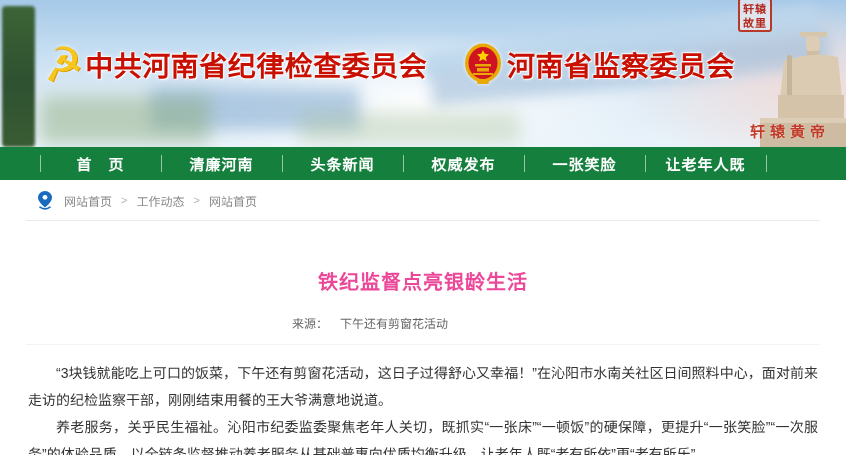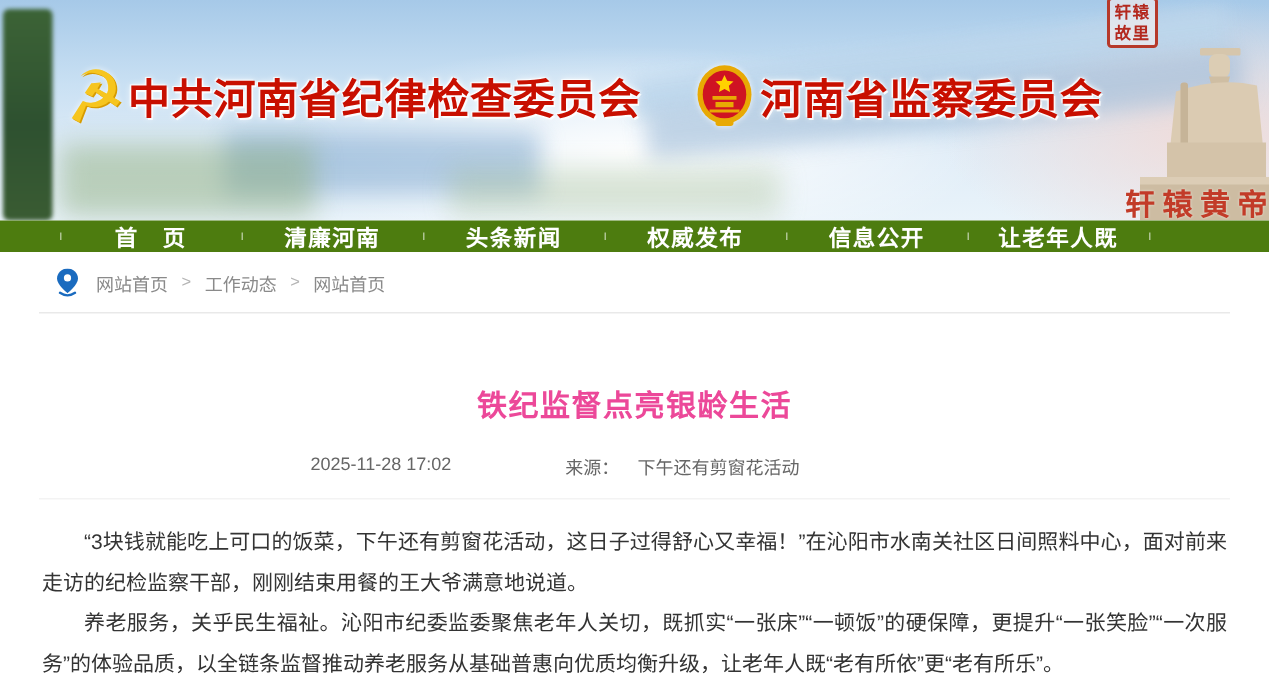--- a/index.html
+++ b/index.html
@@ -39,25 +39,25 @@
   .org-right .org-name { margin-left:5px; }
   .natl-emblem { width:38px; height:44px; flex:0 0 auto; filter: drop-shadow(0 0 2px rgba(255,255,255,.8)); }
 
   .seal { position:absolute; left:738px; top:-2px; width:34px; height:34px;
     border:2px solid #b6392a; border-radius:3px; background:rgba(255,243,238,.55);
     color:#b3281e; font-weight:bold; font-size:11px; line-height:14px;
     text-align:center; padding-top:2px; letter-spacing:1px;
     writing-mode:horizontal-tb; word-break:break-all; overflow:hidden; }
   .statue-svg { position:absolute; right:0; top:25px; width:90px; height:122px; }
   .statue-caption { position:absolute; left:750px; top:120px; width:90px;
-    font-size:20px; font-weight:bold; color:#c23b28; letter-spacing:5px; white-space:nowrap;
+    font-size:15px; font-weight:bold; color:#c23b28; letter-spacing:5px; white-space:nowrap;
     text-shadow:0 0 2px rgba(255,255,255,.6); }
 
   
-  .navbar { position:relative; width:846px; height:21px; background:#4d7c0f;
+  .navbar { position:relative; width:846px; height:33px; background:#15803d;
     display:flex; align-items:stretch; padding-left:40px; }
   .nav-item { width:121px; display:flex; align-items:center; justify-content:center;
     color:#fff; font-size:15px; font-weight:bold; letter-spacing:1px;
     position:relative; cursor:pointer; white-space:nowrap; }
   .nav-item::before, .nav-sep-end::before { content:""; position:absolute; left:0; top:8px; bottom:8px;
     width:1px; background:rgba(255,255,255,.55); }
   .nav-sep-end { position:relative; width:1px; }
 
   
   .breadcrumb-row { display:flex; align-items:center; height:40px; padding-left:38px; }
@@ -124,21 +124,21 @@
     </svg>
     <span class="org-name">河南省监察委员会</span>
   </div>
 </div>
 
 <div class="navbar">
   <div class="nav-item">首　页</div>
   <div class="nav-item">清廉河南</div>
   <div class="nav-item">头条新闻</div>
   <div class="nav-item">权威发布</div>
-  <div class="nav-item">信息公开</div>
+  <div class="nav-item">一张笑脸</div>
   <div class="nav-item">让老年人既</div>
   <span class="nav-sep-end"></span>
 </div>
 
 <div class="breadcrumb-row">
   <svg class="pin-icon" viewBox="0 0 14 19">
     <path d="M7,0 C3.1,0 0,3 0,6.7 C0,11 7,16.5 7,16.5 C7,16.5 14,11 14,6.7 C14,3 10.9,0 7,0 Z" fill="#1a6bbf"></path>
     <circle cx="7" cy="6.3" r="2.4" fill="#fff"></circle>
     <path d="M2,16.2 Q7,19.6 12,16.2" stroke="#1a6bbf" stroke-width="1.6" fill="none" stroke-linecap="round"></path>
   </svg>
@@ -149,21 +149,20 @@
     <span class="crumb-sep">&gt;</span>
     <span class="crumb">网站首页</span>
   </div>
 </div>
 
 <hr class="divider">
 
 <h1 class="article-title">铁纪监督点亮银龄生活</h1>
 
 <div class="article-meta">
-  <span>2025-11-28 17:02</span>
   <span><span class="src-label">来源：</span><span>下午还有剪窗花活动</span></span>
 </div>
 
 <hr class="divider faint meta-divider">
 
 <div class="article-body">
   <p>“3块钱就能吃上可口的饭菜，下午还有剪窗花活动，这日子过得舒心又幸福！”在沁阳市水南关社区日间照料中心，面对前来走访的纪检监察干部，刚刚结束用餐的王大爷满意地说道。</p>
   <p>养老服务，关乎民生福祉。沁阳市纪委监委聚焦老年人关切，既抓实“一张床”“一顿饭”的硬保障，更提升“一张笑脸”“一次服务”的体验品质，以全链条监督推动养老服务从基础普惠向优质均衡升级，让老年人既“老有所依”更“老有所乐”。</p>
 </div>
 

